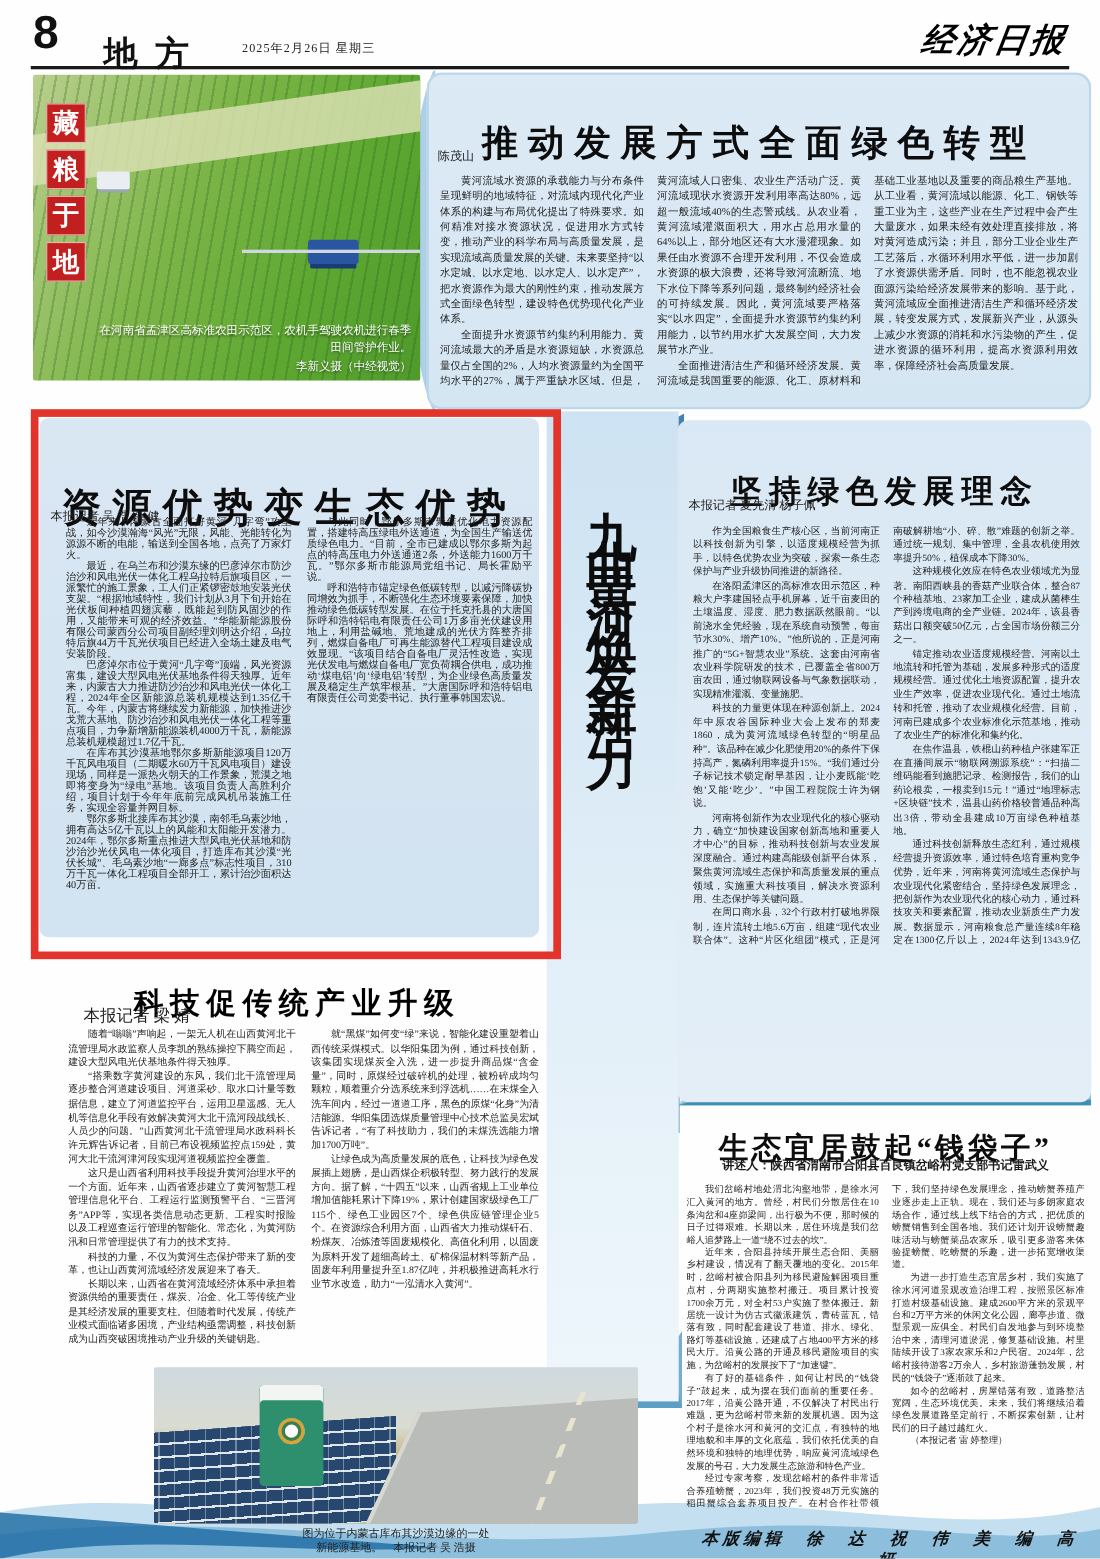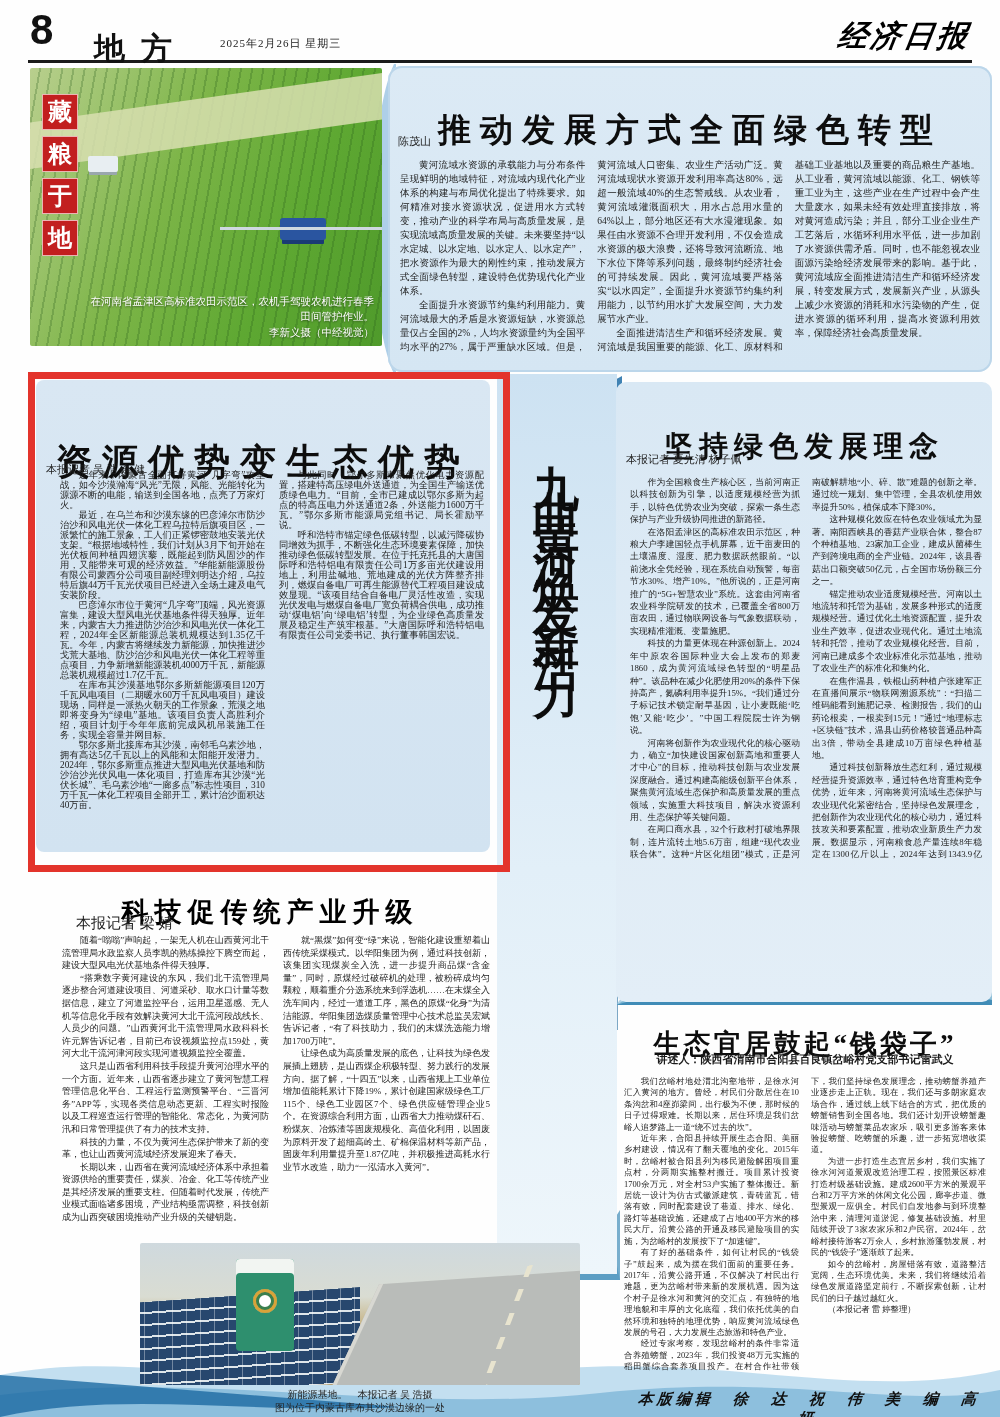--- a/index.html
+++ b/index.html
@@ -246,19 +246,19 @@
 
   <div class="photo-bottom">
     <div class="solar"></div>
     <div class="road"></div>
     <div class="road-line"></div>
     <div class="sign">
       <div class="sign-logo"></div>
     </div>
   </div>
   <div class="photo-bottom-caption">
+    <div>图为位于内蒙古库布其沙漠边缘的一处</div>
     <div>新能源基地。　本报记者 吴 浩摄</div>
-    <div>图为位于内蒙古库布其沙漠边缘的一处</div>
   </div>
 
   <div class="editors">本版编辑　徐　达　祝　伟　美　编　高　妍</div>
 
 </div>
 
 </body></html>

